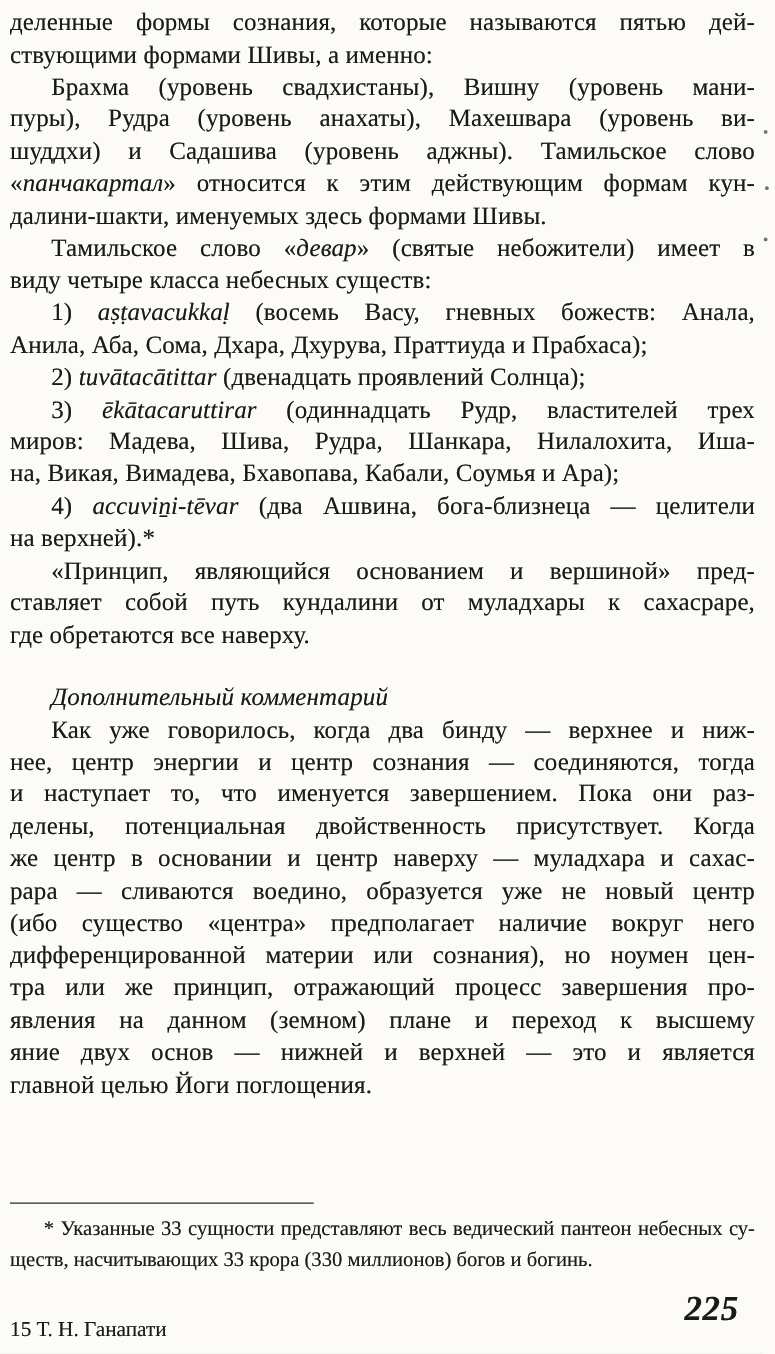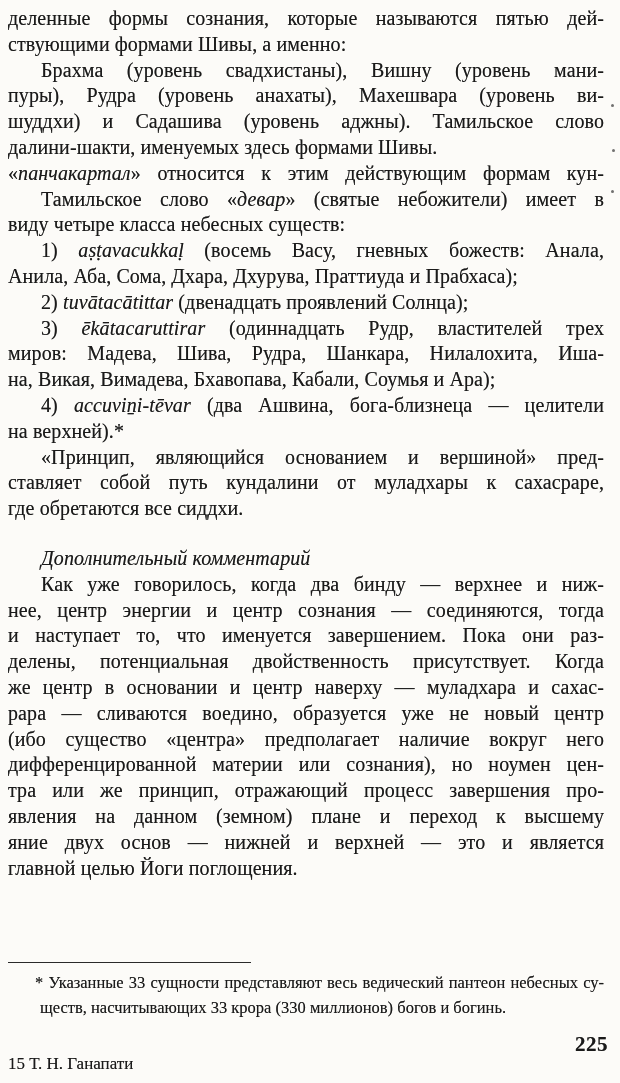--- a/index.html
+++ b/index.html
@@ -36,25 +36,25 @@
   .fn-rule{
     width:243px;height:0;
     border-top:1.6px solid #2a2a2a;
     margin-bottom:7px;
   }
   .fn-line{
     line-height:25.2px;height:25.2px;
     text-align:justify;text-align-last:justify;
     white-space:nowrap;
   }
-  .fn-line.last{text-align-last:left;margin-left:32px;}
+  .fn-line.last{text-align-last:left;}
   .fn-line.indent{padding-left:27px;}
   .page-number{
-    position:absolute;right:12px;top:1032px;
-    font-size:21px;font-weight:bold;letter-spacing:.5px;
+    position:absolute;right:29px;top:1032px;
+    font-size:28px;font-weight:bold;letter-spacing:.5px;font-style:italic;
   }
   .footer-left{
     position:absolute;left:8px;top:1054px;
     font-size:17px;
   }
   .speck{
     position:absolute;width:3px;height:3px;border-radius:50%;
     background:#4d4d4d;opacity:.8;
   }
 </style>
@@ -62,35 +62,35 @@
 <body>
 
 <div class="page">
 
   <div class="body" id="body-text">
       <div class="line"><span>деленные формы сознания, которые называются пятью дей-</span></div>
       <div class="line last"><span>ствующими формами Шивы, а именно:</span></div>
       <div class="line indent"><span>Брахма (уровень свадхистаны), Вишну (уровень мани-</span></div>
       <div class="line"><span>пуры), Рудра (уровень анахаты), Махешвара (уровень ви-</span></div>
       <div class="line"><span>шуддхи) и Садашива (уровень аджны). Тамильское слово</span></div>
+      <div class="line"><span>«</span><span class="it">панчакартал</span><span>» относится к этим действующим формам кун-</span></div>
       <div class="line last"><span>далини-шакти, именуемых здесь формами Шивы.</span></div>
-      <div class="line"><span>«</span><span class="it">панчакартал</span><span>» относится к этим действующим формам кун-</span></div>
       <div class="line indent"><span>Тамильское слово «</span><span class="it">девар</span><span>» (святые небожители) имеет в</span></div>
       <div class="line last"><span>виду четыре класса небесных существ:</span></div>
       <div class="line indent"><span>1) </span><span class="it">aṣṭavacukkaḷ</span><span> (восемь Васу, гневных божеств: Анала,</span></div>
       <div class="line last"><span>Анила, Аба, Сома, Дхара, Дхурува, Праттиуда и Прабхаса);</span></div>
       <div class="line indent last"><span>2) </span><span class="it">tuvātacātittar</span><span> (двенадцать проявлений Солнца);</span></div>
       <div class="line indent"><span>3) </span><span class="it">ēkātacaruttirar</span><span> (одиннадцать Рудр, властителей трех</span></div>
       <div class="line"><span>миров: Мадева, Шива, Рудра, Шанкара, Нилалохита, Иша-</span></div>
       <div class="line last"><span>на, Викая, Вимадева, Бхавопава, Кабали, Соумья и Ара);</span></div>
       <div class="line indent"><span>4) </span><span class="it">accuviṉi-tēvar</span><span> (два Ашвина, бога-близнеца — целители</span></div>
       <div class="line last"><span>на верхней).*</span></div>
       <div class="line indent"><span>«Принцип, являющийся основанием и вершиной» пред-</span></div>
       <div class="line"><span>ставляет собой путь кундалини от муладхары к сахасраре,</span></div>
-      <div class="line last"><span>где обретаются все сиддхи.</span></div>
+      <div class="line last"><span>где обретаются все наверху.</span></div>
       <div class="line indent last heading"><span class="it">Дополнительный комментарий</span></div>
       <div class="line indent"><span>Как уже говорилось, когда два бинду — верхнее и ниж-</span></div>
       <div class="line"><span>нее, центр энергии и центр сознания — соединяются, тогда</span></div>
       <div class="line"><span>и наступает то, что именуется завершением. Пока они раз-</span></div>
       <div class="line"><span>делены, потенциальная двойственность присутствует. Когда</span></div>
       <div class="line"><span>же центр в основании и центр наверху — муладхара и сахас-</span></div>
       <div class="line"><span>рара — сливаются воедино, образуется уже не новый центр</span></div>
       <div class="line"><span>(ибо существо «центра» предполагает наличие вокруг него</span></div>
       <div class="line"><span>дифференцированной материи или сознания), но ноумен цен-</span></div>
       <div class="line"><span>тра или же принцип, отражающий процесс завершения про-</span></div>

